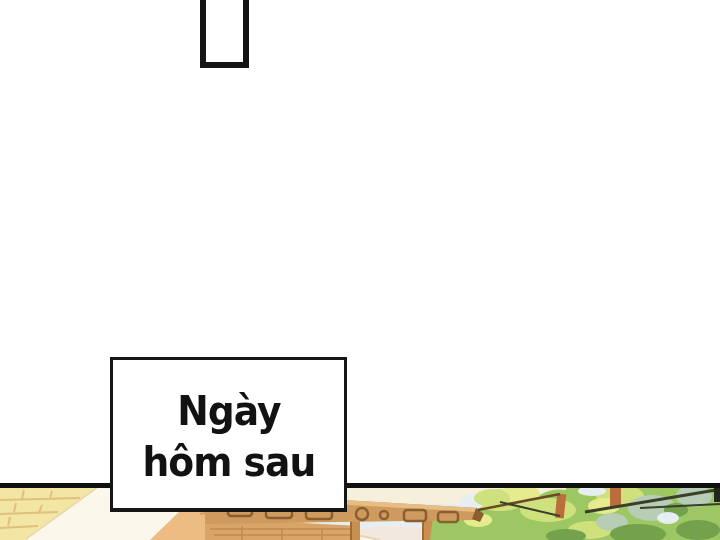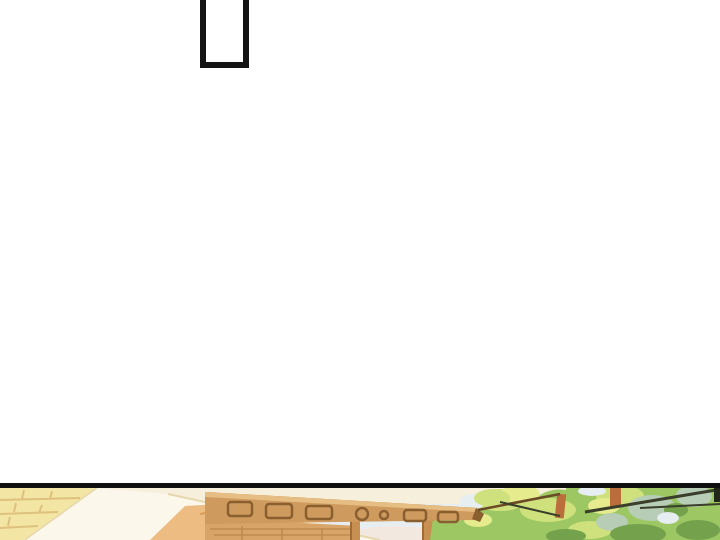--- a/index.html
+++ b/index.html
@@ -109,14 +109,18 @@
     <g>
       <path d="M478,22 L560,6" fill="none" stroke-width="2.5" stroke="#6b4a26"></path>
       <path d="M716,2 L585,24" fill="none" stroke-width="3" stroke="#3a3e2a"></path>
       <path d="M720,16 L640,20" fill="none" stroke-width="2" stroke="#3a3e2a"></path>
       <path d="M560,28 L500,14" fill="none" stroke-width="2" stroke="#3a3e2a"></path>
     </g>
 
     <rect x="714" y="0" width="6" height="14" fill="#23261a"></rect>
   </svg>
 
+  <div class="caption">
+    <div class="line">Ngày</div>
+    <div class="line">hôm sau</div>
+  </div>
 
 </div>
 
 </body></html>

